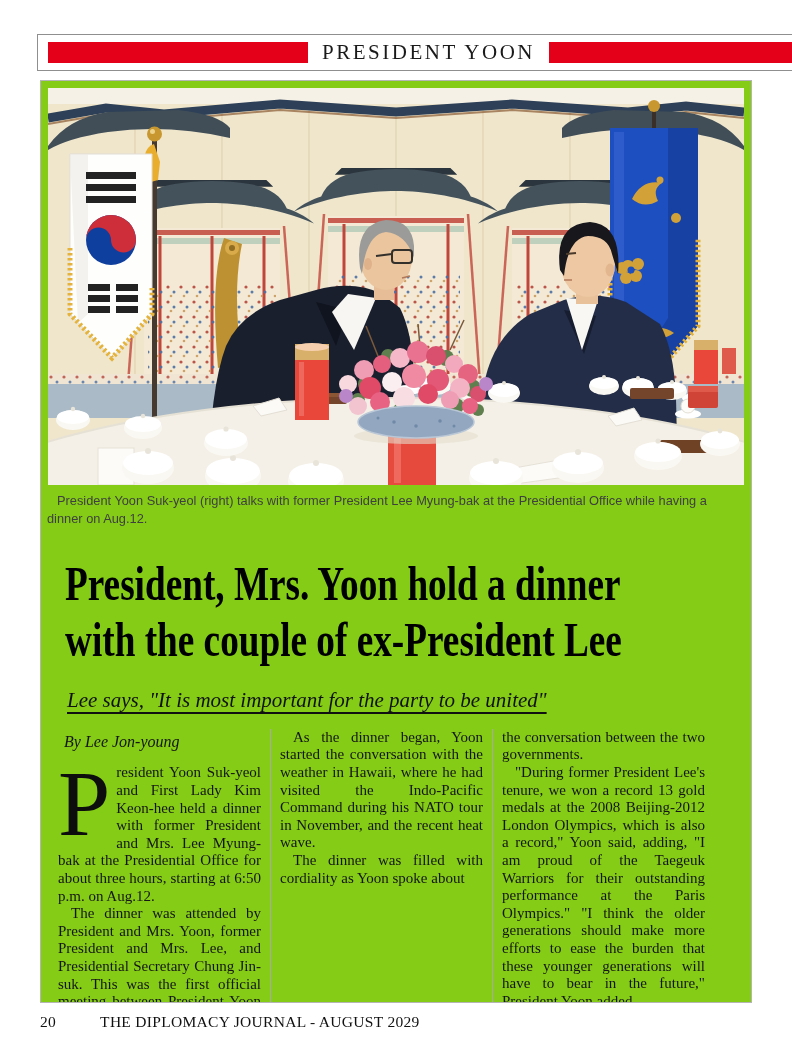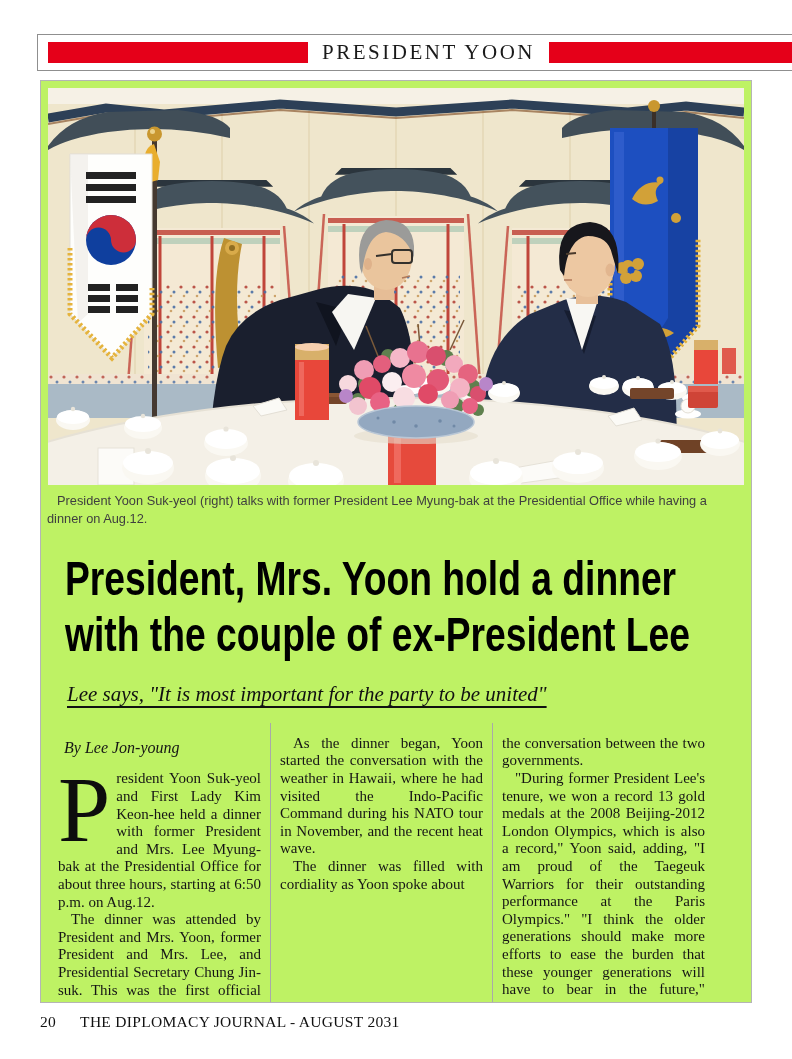--- a/index.html
+++ b/index.html
@@ -7,41 +7,41 @@
         font-family:"Liberation Serif",serif;color:#111;}
   
   .header-box{position:absolute;left:37px;top:34px;width:783px;height:37px;
       border:1px solid #8f8f8f;box-sizing:border-box;display:flex;align-items:center;
       padding:0 10px;gap:14px;background:#fff;}
   .red-bar{flex:1;height:21px;background:#e50019;}
   .header-title{font-family:"Liberation Serif",serif;font-size:21px;letter-spacing:2.5px;
       color:#1a1a1a;white-space:nowrap;}
   
   .main-box{position:absolute;left:40px;top:80px;width:712px;height:923px;
-      border:1px solid #b5b5b5;box-sizing:border-box;background:#bef264;overflow:hidden;}
+      border:1px solid #b5b5b5;box-sizing:border-box;background:#84cc16;overflow:hidden;}
   .photo{margin:7px 7px 0 7px;width:696px;height:397px;overflow:hidden;background:#efe6cc;}
   .caption{margin:7px 6px 0 6px;font-family:"Liberation Sans",sans-serif;
       font-size:12.8px;line-height:1.4;color:#3f3f3f;text-indent:10px;}
-  .headline{margin:22px 0 0 24px;font-family:Liberation Sans, sans-serif;
+  .headline{margin:28px 0 0 24px;font-family:Liberation Serif, serif;
       font-weight:bold;font-size:49px;line-height:56px;color:#000;letter-spacing:0;}
   .headline .hline{display:inline-block;transform:scaleX(0.76);transform-origin:0 50%;
       white-space:nowrap;}
   .subhead{margin:20px 0 0 26px;font-style:italic;font-size:21px;color:#111;
       text-decoration:underline;text-underline-offset:5px;}
   
   .columns{display:flex;margin:16px 8px 0 8px;height:292px;overflow:hidden;}
   .col{width:221px;padding:0 9px;box-sizing:border-box;overflow:hidden;
-      font-size:15px;line-height:17.6px;text-align:justify;color:#151515;margin-top:12px;}
+      font-size:15px;line-height:17.6px;text-align:justify;color:#151515;}
   .v-rule{width:1px;background:#a9a9a9;height:290px;}
   .byline{margin:4px 0 14px 6px;font-style:italic;font-size:16px;}
   .para{margin:0;}
   .para.indent{text-indent:13px;}
   .dropcap{float:left;font-size:94px;line-height:70px;padding:4px 6px 0 0;color:#0d0d0d;}
   
-  .footer{position:absolute;left:40px;top:1013px;display:flex;gap:24px;
+  .footer{position:absolute;left:40px;top:1013px;display:flex;gap:44px;
       font-size:15.5px;color:#111;letter-spacing:0.3px;}
 </style>
 </head>
 <body>
 
 <div class="page">
 
   <div class="header-box">
     <div class="red-bar"></div>
     <div class="header-title">PRESIDENT YOON</div>
@@ -401,16 +401,16 @@
       <div class="col">
         <p class="para">the conversation between the two governments.</p>
         <p class="para indent">"During former President Lee's tenure, we won a record 13 gold medals at the 2008 Beijing-2012 London Olympics, which is also a record," Yoon said, adding, "I am proud of the Taegeuk Warriors for their outstanding performance at the Paris Olympics." "I think the older generations should make more efforts to ease the burden that these younger generations will have to bear in the future," President Yoon added.</p>
 
       </div>
     </div>
   </div>
 
   <div class="footer">
     <span>20</span>
-    <span>THE DIPLOMACY JOURNAL - AUGUST 2031</span>
+    <span>THE DIPLOMACY JOURNAL - AUGUST 2029</span>
   </div>
 
 </div>
 
 </body></html>

